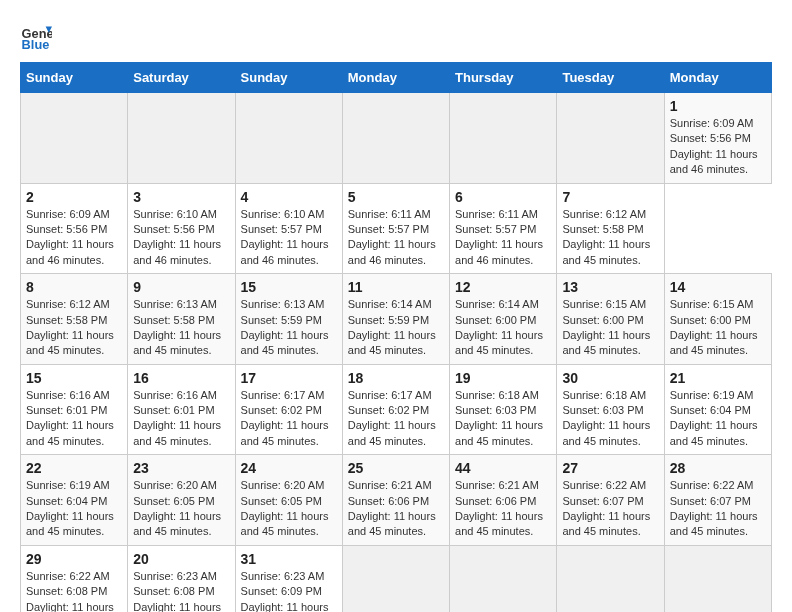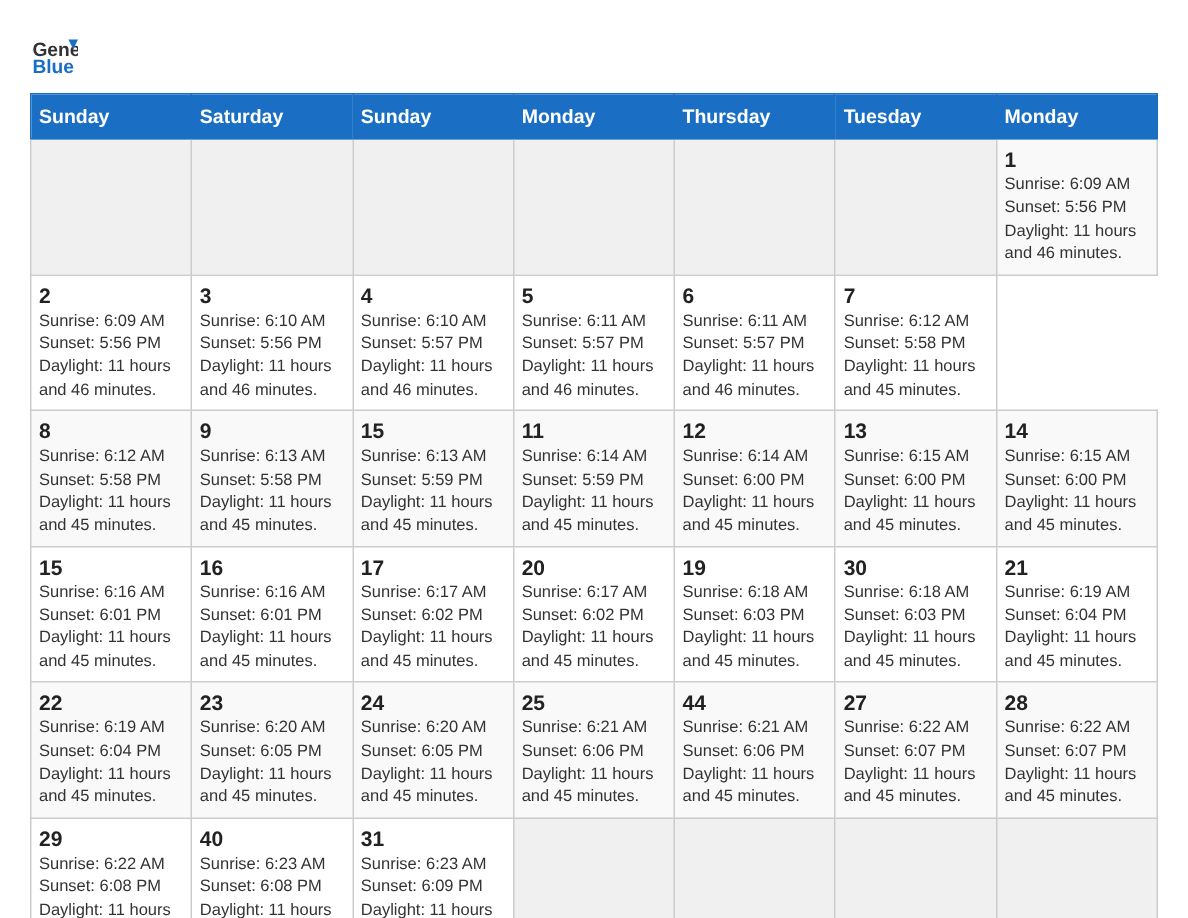--- a/index.html
+++ b/index.html
@@ -188,21 +188,21 @@
         </td>
         <td>
           <span class="day-number">16</span>
           <div class="day-info">Sunrise: 6:16 AM<br>Sunset: 6:01 PM<br>Daylight: 11 hours and 45 minutes.</div>
         </td>
         <td>
           <span class="day-number">17</span>
           <div class="day-info">Sunrise: 6:17 AM<br>Sunset: 6:02 PM<br>Daylight: 11 hours and 45 minutes.</div>
         </td>
         <td>
-          <span class="day-number">20</span>
+          <span class="day-number">18</span>
           <div class="day-info">Sunrise: 6:17 AM<br>Sunset: 6:02 PM<br>Daylight: 11 hours and 45 minutes.</div>
         </td>
         <td>
           <span class="day-number">19</span>
           <div class="day-info">Sunrise: 6:18 AM<br>Sunset: 6:03 PM<br>Daylight: 11 hours and 45 minutes.</div>
         </td>
         <td>
           <span class="day-number">30</span>
           <div class="day-info">Sunrise: 6:18 AM<br>Sunset: 6:03 PM<br>Daylight: 11 hours and 45 minutes.</div>
         </td>
@@ -240,21 +240,21 @@
           <span class="day-number">28</span>
           <div class="day-info">Sunrise: 6:22 AM<br>Sunset: 6:07 PM<br>Daylight: 11 hours and 45 minutes.</div>
         </td>
       </tr>
       <tr>
         <td>
           <span class="day-number">29</span>
           <div class="day-info">Sunrise: 6:22 AM<br>Sunset: 6:08 PM<br>Daylight: 11 hours and 45 minutes.</div>
         </td>
         <td>
-          <span class="day-number">40</span>
+          <span class="day-number">20</span>
           <div class="day-info">Sunrise: 6:23 AM<br>Sunset: 6:08 PM<br>Daylight: 11 hours and 45 minutes.</div>
         </td>
         <td>
           <span class="day-number">31</span>
           <div class="day-info">Sunrise: 6:23 AM<br>Sunset: 6:09 PM<br>Daylight: 11 hours and 45 minutes.</div>
         </td>
         <td class="empty-cell"></td>
         <td class="empty-cell"></td>
         <td class="empty-cell"></td>
         <td class="empty-cell"></td>

